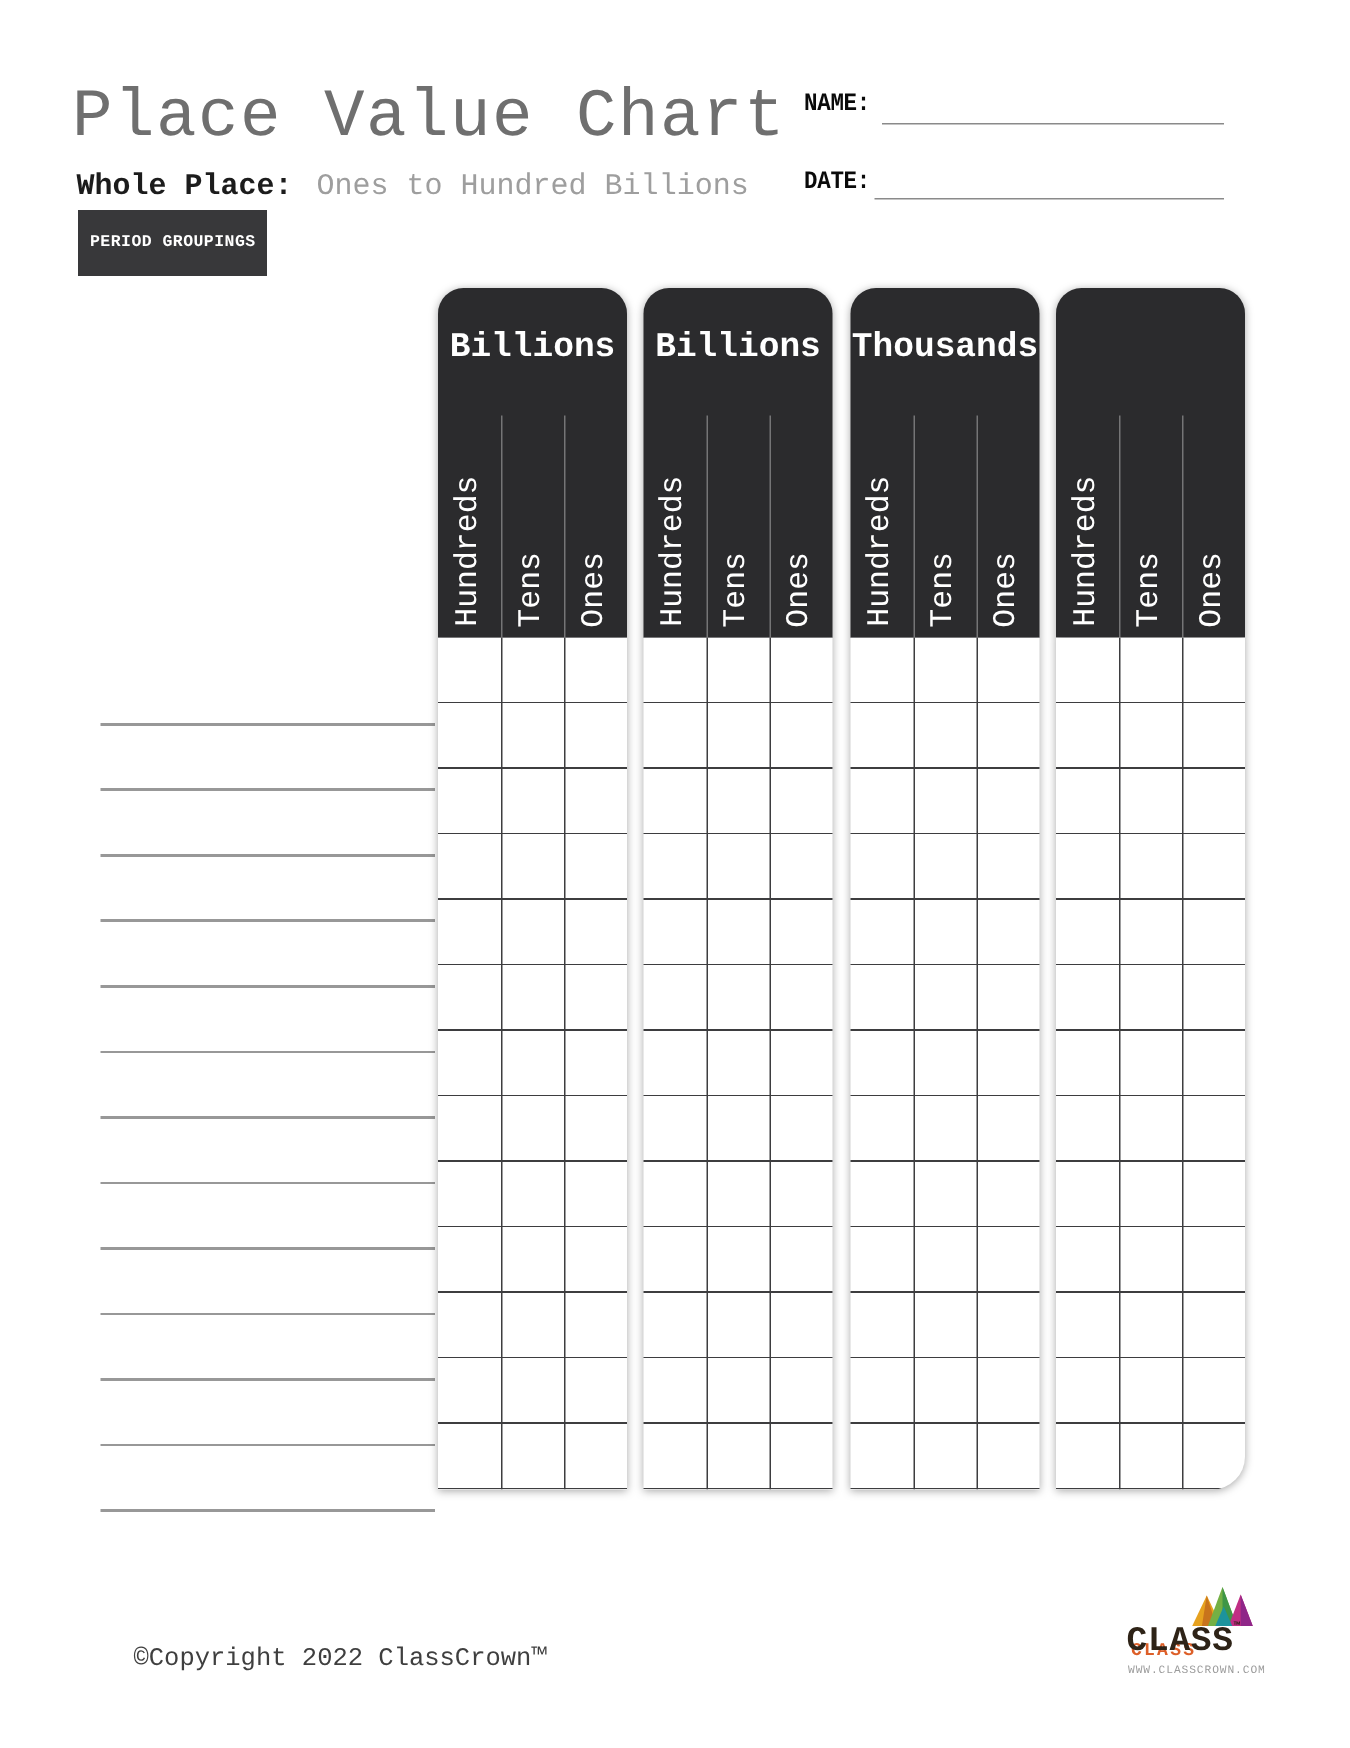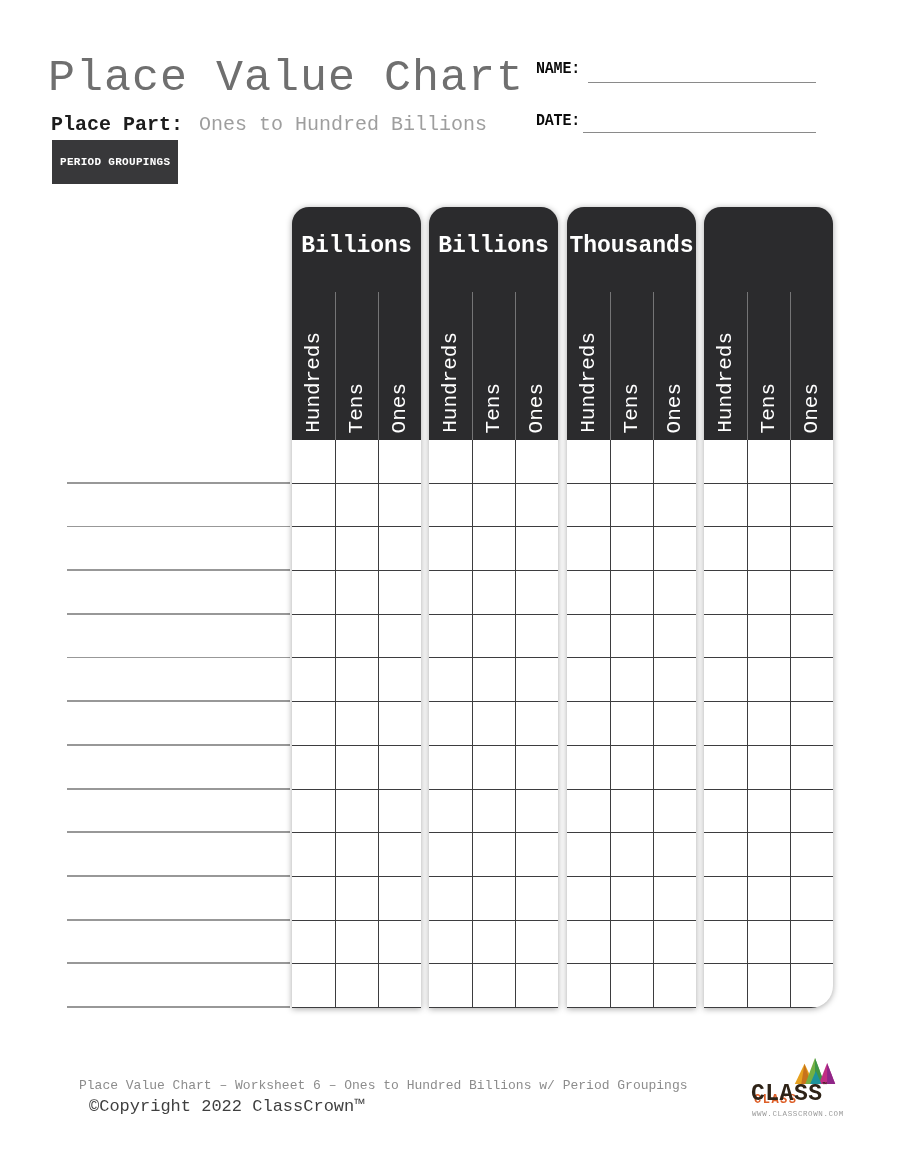--- a/index.html
+++ b/index.html
@@ -31,22 +31,22 @@
   .name-line{left:588px;top:82px;width:228px;}
   .date-line{left:583px;top:132px;width:233px;}
 
   
   .writing-lines{position:absolute;left:67px;top:440px;width:223px;height:568px;
     background-image:repeating-linear-gradient(to bottom,
       transparent 0px, transparent 41.9px,
       var(--writing-line) 41.9px, var(--writing-line) 43.69px);}
 
   
-  .group{position:absolute;top:207px;width:129px;height:801px;
-         filter:drop-shadow(0 1px 3px rgba(0,0,0,.35));}
+  .group{position:absolute;top:192px;width:112px;height:801px;
+         filter:drop-shadow(0 1px 3px rgba(0,0,0,.35));padding-left:14px;}
   .g0{left:292px;} .g1{left:429px;} .g2{left:567px;} .g3{left:704px;}
   .group-header{position:absolute;left:0;top:0;width:100%;height:233px;
                 background:var(--header-bg);border-radius:17px 17px 0 0;}
   .group-title{position:absolute;left:0;top:26px;width:100%;text-align:center;
                color:#fff;font-size:23px;font-weight:600;}
   .hline{position:absolute;top:85px;bottom:0;width:1px;background:var(--header-divider);opacity:.75;}
   .col-label{position:absolute;bottom:0;top:0;width:33.33%;display:flex;
              align-items:flex-end;justify-content:center;padding-bottom:7px;box-sizing:border-box;}
   .col-label span{writing-mode:vertical-rl;transform:rotate(180deg);
                   color:#fff;font-size:21px;font-weight:500;white-space:nowrap;}
@@ -75,21 +75,21 @@
             color:var(--url-gray);}
   .crown-svg{position:absolute;left:46px;top:0px;}
 </style>
 </head>
 <body>
 
 <div class="page">
 
   <div class="title">Place Value Chart</div>
   <div class="subtitle">
-    <span class="lbl">Place Part:</span>
+    <span class="lbl">Whole Place:</span>
     <span class="val">Ones to Hundred Billions</span>
   </div>
   <div class="badge">PERIOD GROUPINGS</div>
 
   <span class="field-label name-label">NAME:</span>
   <span class="field-line name-line"></span>
   <span class="field-label date-label">DATE:</span>
   <span class="field-line date-line"></span>
 
   <div class="writing-lines"></div>
@@ -171,21 +171,20 @@
       <div class="col-label c2">
           <span>Ones</span>
         </div>
     </div>
     <div class="group-body">
       <div class="bline v1"></div>
       <div class="bline v2"></div>
     </div>
   </div>
 
-  <div class="footer-info">Place Value Chart – Worksheet 6 – Ones to Hundred Billions w/ Period Groupings</div>
   <div class="footer-copy">©Copyright 2022 ClassCrown™</div>
 
   <div class="logo">
     <svg class="crown-svg" width="42" height="32" viewBox="0 0 52 34">
       <polygon points="1,33 13,8 25,33" fill="#e6a11f"></polygon>
       <polygon points="9,33 13,8 21,33" fill="#c8731c"></polygon>
       <polygon points="14,33 26,1 38,33" fill="#74b044"></polygon>
       <polygon points="26,1 38,33 26,33" fill="#3e9647"></polygon>
       <polygon points="31,33 41,7 51,33" fill="#c02e84"></polygon>
       <polygon points="41,7 51,33 41,33" fill="#8f2688"></polygon>

